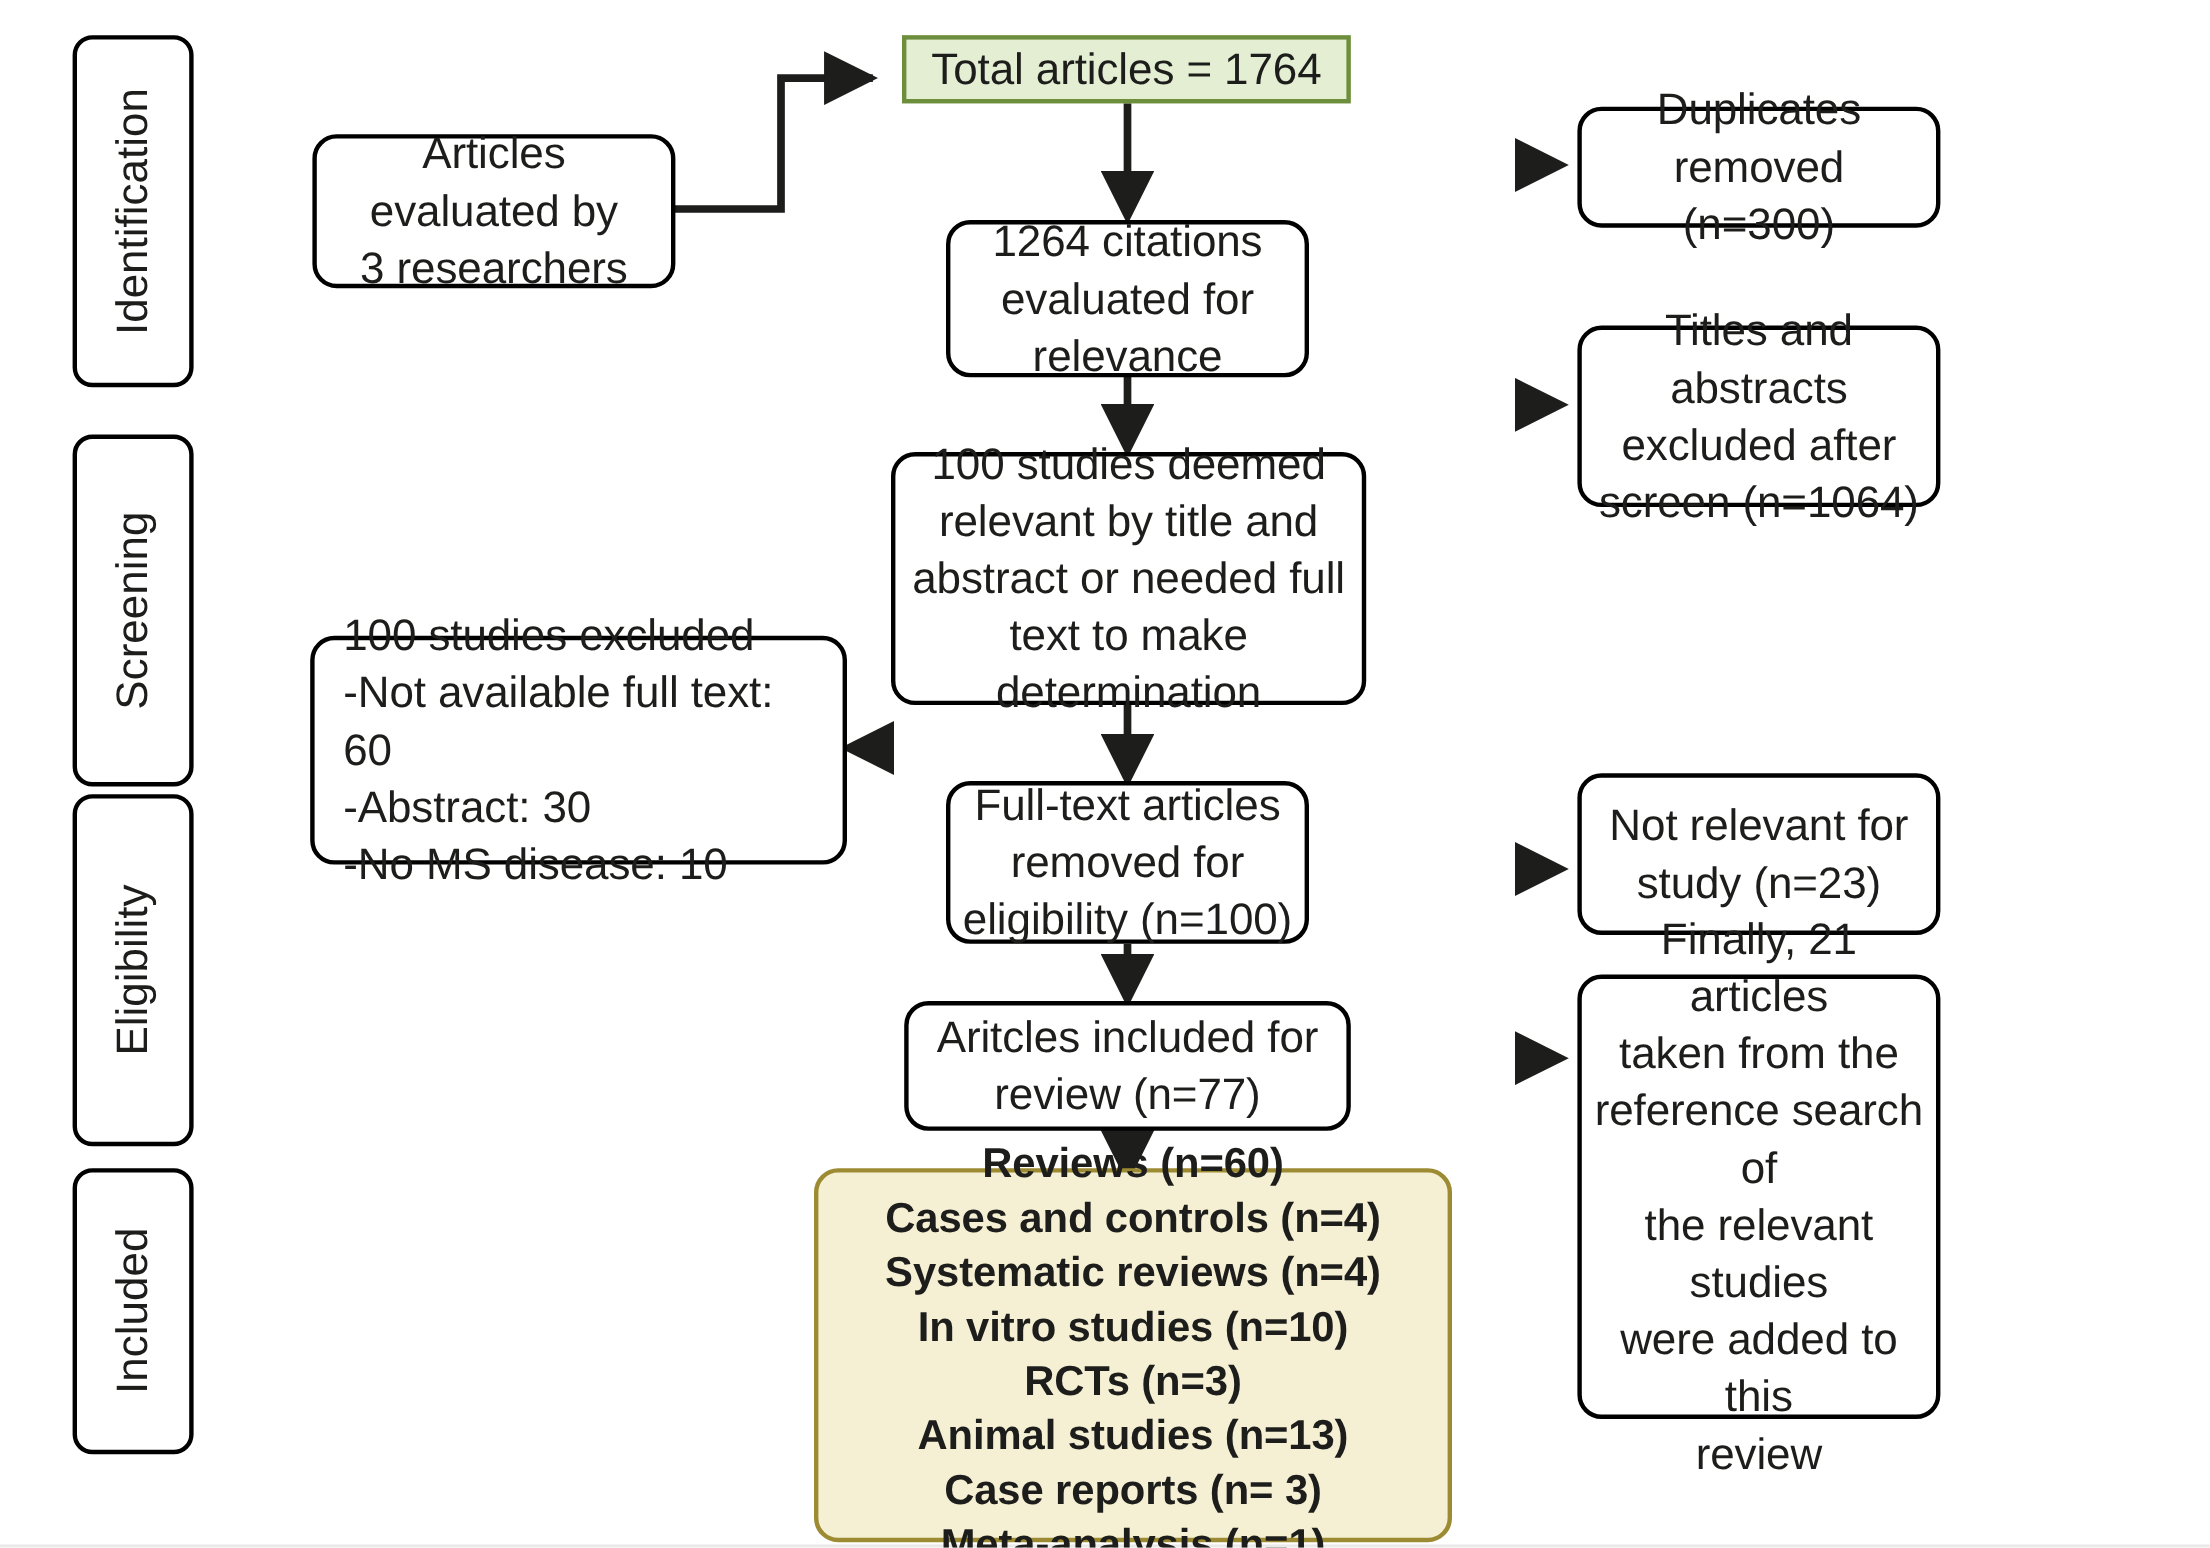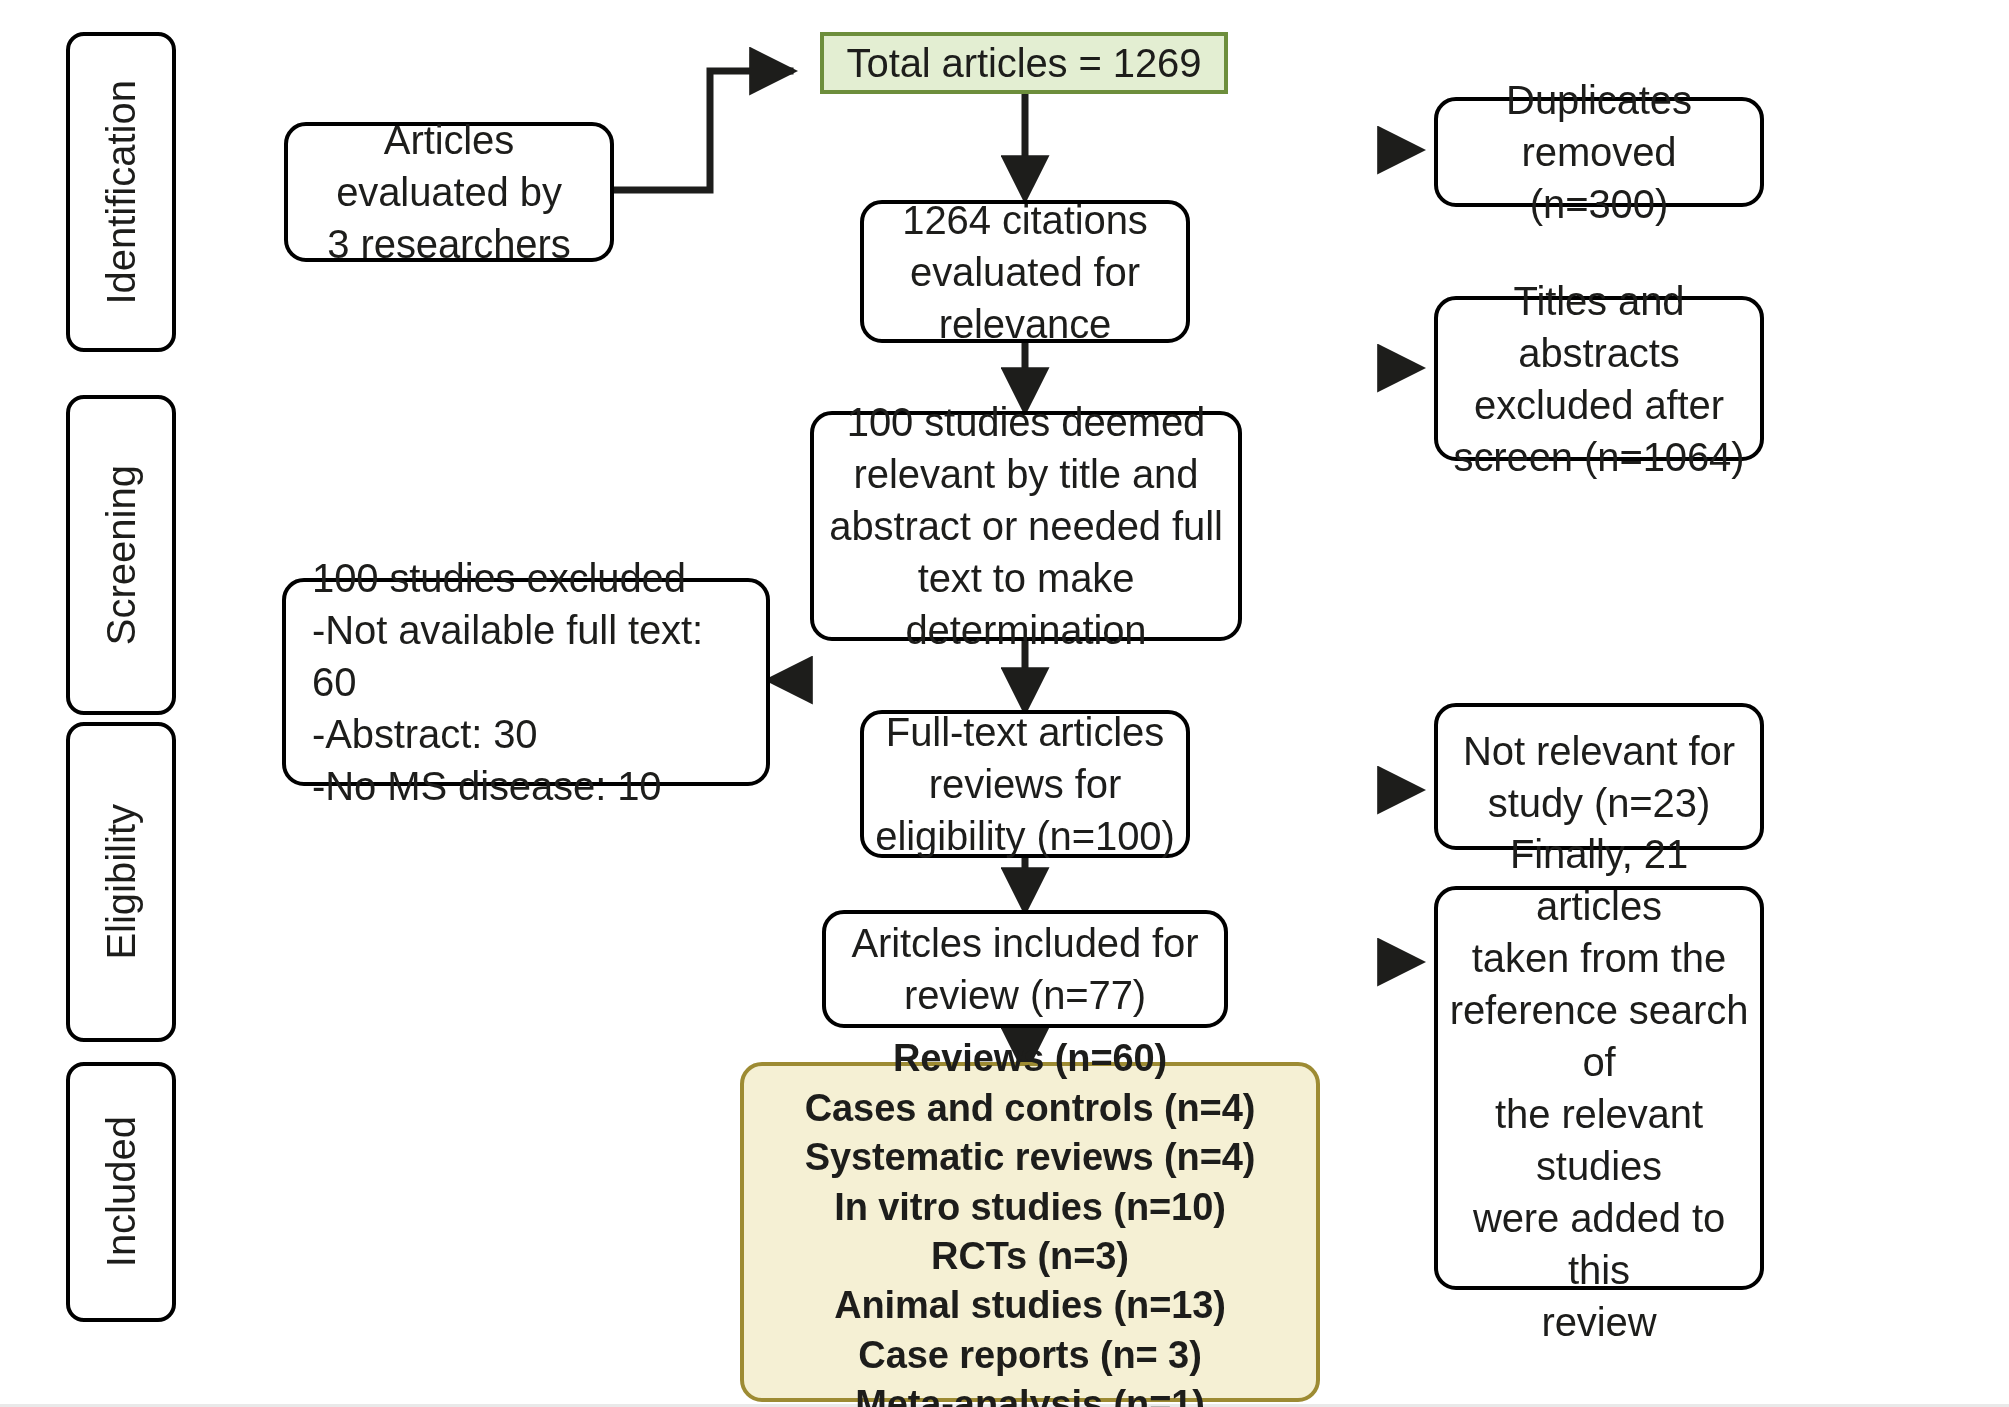--- a/index.html
+++ b/index.html
@@ -178,21 +178,21 @@
   <div class="rail" style="left:66px; top:1062px; width:110px; height:260px;">
     <span class="txt">Included</span>
   </div>
 
   <div class="node f40" style="left:284px; top:122px; width:330px; height:140px;">
     <span class="txt">Articles evaluated by
 3 researchers</span>
   </div>
 
   <div class="node green f40" style="left:820px; top:32px; width:408px; height:62px;">
-    <span class="txt">Total articles = 1269</span>
+    <span class="txt">Total articles = 1764</span>
   </div>
 
   <div class="node f40" style="left:1434px; top:97px; width:330px; height:110px;">
     <span class="txt">Duplicates removed
 (n=300)</span>
   </div>
 
   <div class="node f40" style="left:860px; top:200px; width:330px; height:143px;">
     <span class="txt">1264 citations
 evaluated for
@@ -215,21 +215,21 @@
 
   <div class="node f40 left-align" style="left:282px; top:578px; width:488px; height:208px; justify-content:flex-start; padding-left:26px;">
     <span class="txt">100 studies excluded
 -Not available full text:  60
 -Abstract: 30
 -No MS disease: 10</span>
   </div>
 
   <div class="node f40" style="left:860px; top:710px; width:330px; height:148px;">
     <span class="txt">Full-text articles
-reviews for
+removed for
 eligibility (n=100)</span>
   </div>
 
   <div class="node f40" style="left:1434px; top:703px; width:330px; height:147px;">
     <span class="txt">Not relevant for
 study (n=23)</span>
   </div>
 
   <div class="node f40" style="left:822px; top:910px; width:406px; height:118px;">
     <span class="txt">Aritcles included for

